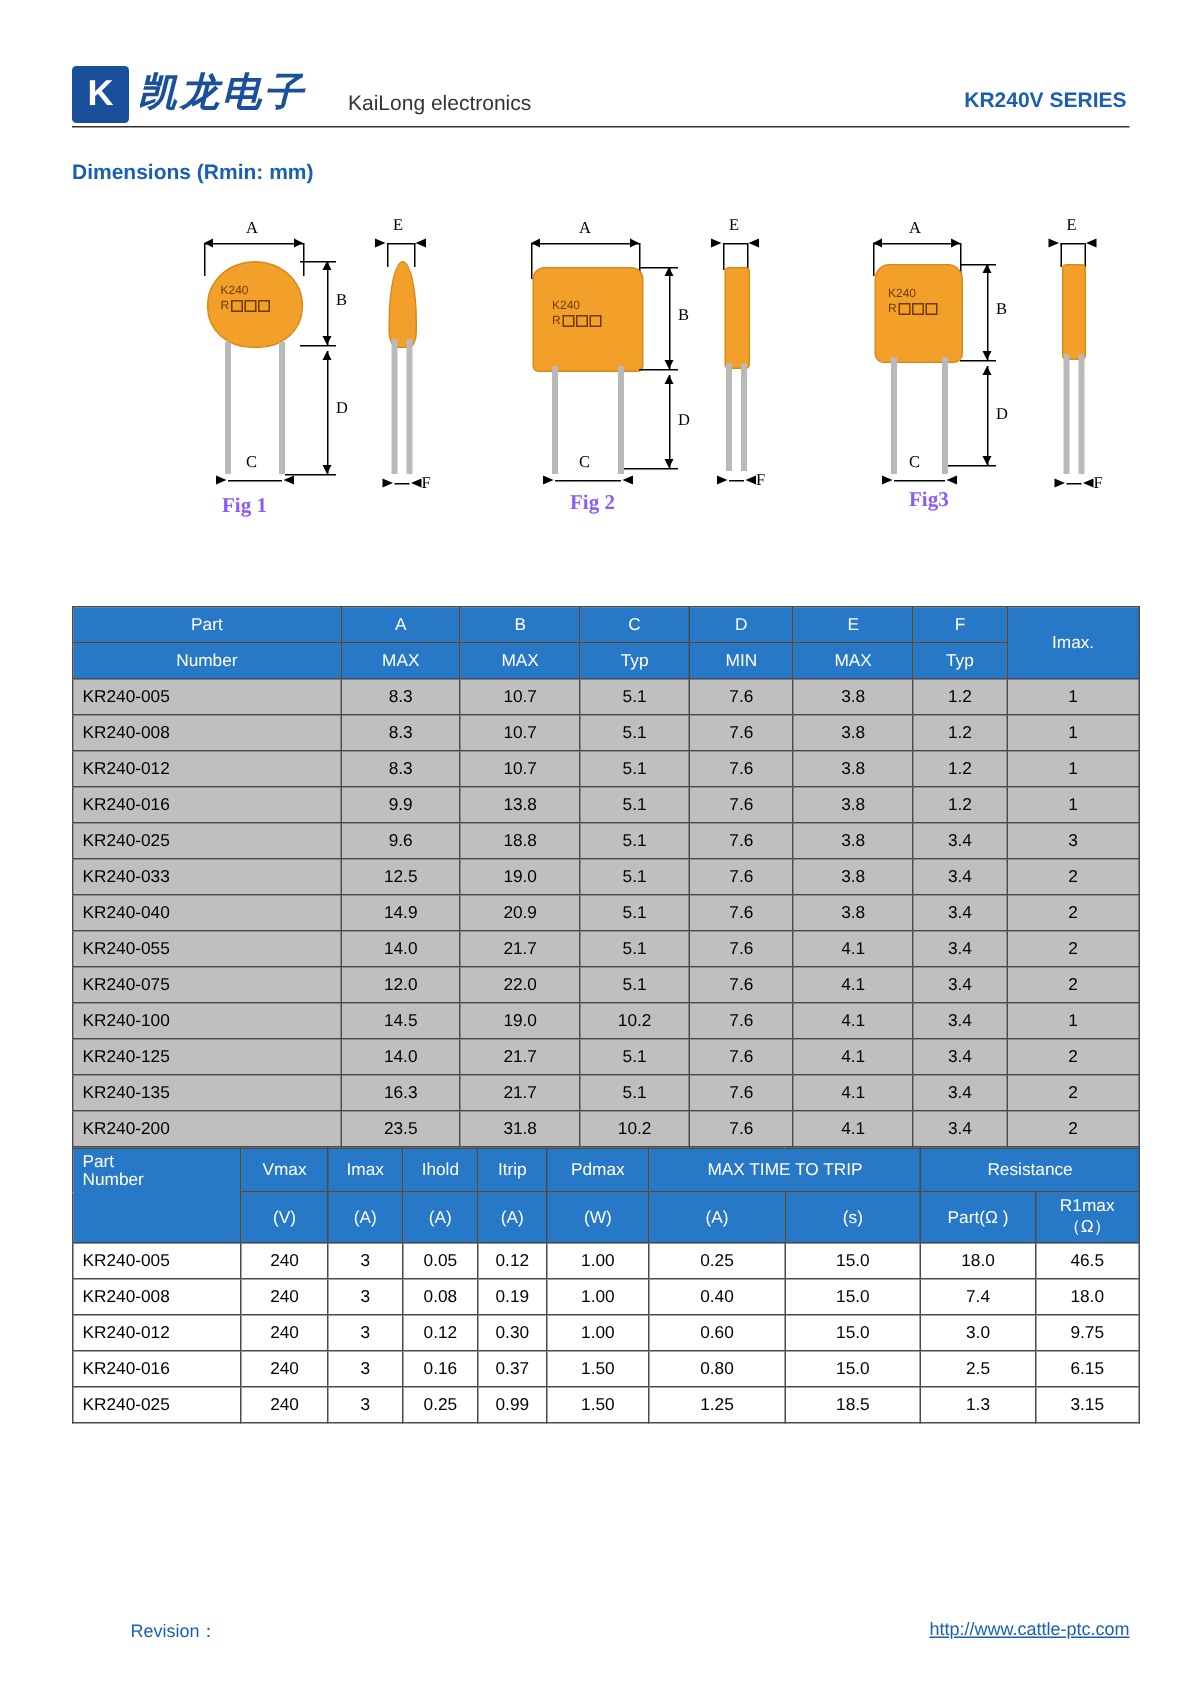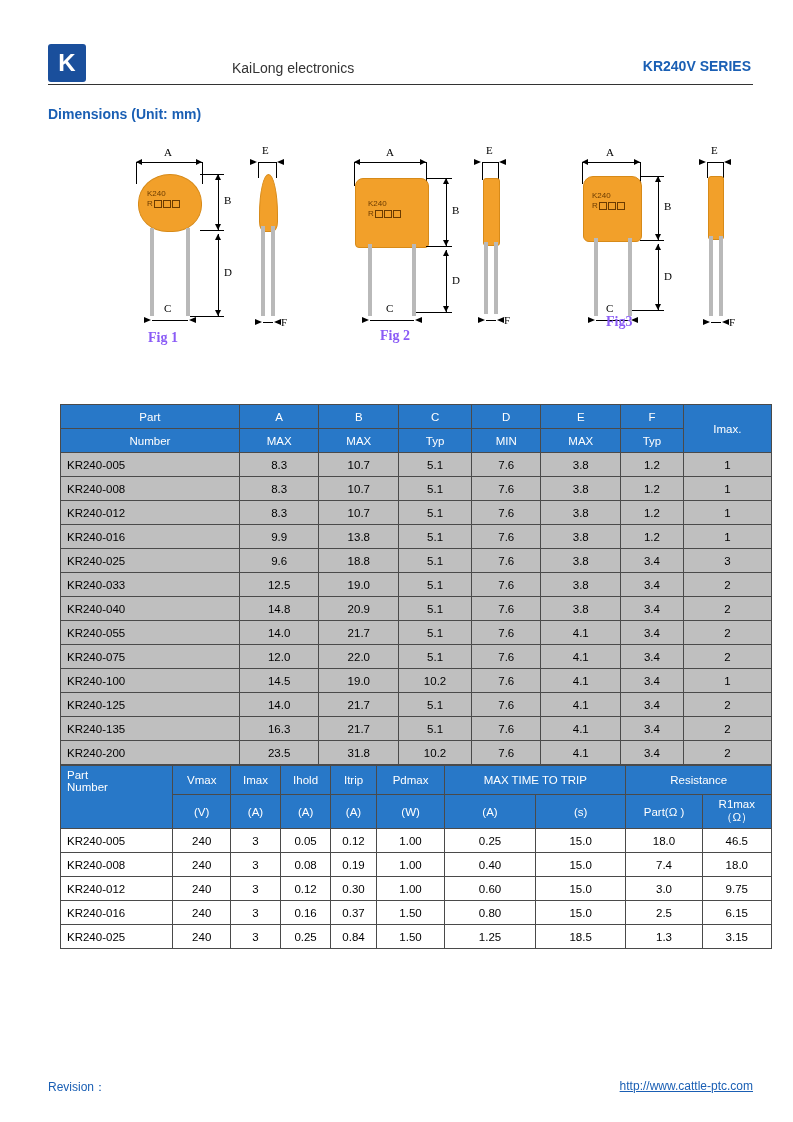--- a/index.html
+++ b/index.html
@@ -182,21 +182,21 @@
     border-top: 3.5px solid transparent;
     border-bottom: 3.5px solid transparent;
   }
   .arrow-out .ltip { left: -8px; border-left: 7px solid #000; }
   .arrow-out .rtip { right: -8px; border-right: 7px solid #000; }
 
   
   table {
     border-collapse: collapse;
     width: 712px;
-    margin-left: 20px;
+    margin-left: 8px;
     font-size: 11.5px;
     padding-left: 20px;
   }
   table th, table td {
     border: 1px solid #4a4a4a;
     text-align: center;
     padding: 3px 2px;
     height: 17px;
   }
   thead th {
@@ -240,36 +240,37 @@
 
   
   .footer {
     position: absolute;
     left: 48px;
     right: 40px;
     bottom: 68px;
     font-size: 12px;
     color: #1a5fb4;
   }
-  .footer .rev { float: left; }
+  .footer .rev { float: left; margin-left: 39px; }
   .footer .url { float: right; text-decoration: underline; }
 </style>
 </head>
 <body>
 
 <div class="page">
 
   <div class="header">
     <div class="logo-mark">K</div>
+    <div class="logo-cn">凯龙电子</div>
     <div class="logo-en">KaiLong electronics</div>
     <div class="series-title">KR240V SERIES</div>
     <div class="header-rule"></div>
   </div>
 
-  <div class="section-title">Dimensions (Unit: mm)</div>
+  <div class="section-title">Dimensions (Rmin: mm)</div>
 
   <div class="drawings">
 
     <div class="fig" style="left:48px; width:200px;">
 
       <div class="arrow-h" style="left:48px; top:28px; width:66px;"></div>
       <div class="dim-letter" style="left:76px; top:12px;">A</div>
       <div class="ext" style="left:48px; top:28px; width:1px; height:22px;"></div>
       <div class="ext" style="left:114px; top:28px; width:1px; height:22px;"></div>
 
@@ -397,21 +398,21 @@
       <div class="arrow-v" style="left:130px; top:110px; height:66px;"></div>
       <div class="dim-letter" style="left:136px; top:136px;">D</div>
       <div class="ext" style="left:104px; top:176px; width:32px; height:1px;"></div>
 
       <div class="arrow-out" style="left:68px; top:186px; width:34px;">
           <span class="ltip"></span>
           <span class="rtip"></span>
         </div>
       <div class="dim-letter" style="left:78px; top:168px;">C</div>
 
-      <div class="fig-label" style="left:78px; top:180px;">Fig3</div>
+      <div class="fig-label" style="left:78px; top:192px;">Fig3</div>
     </div>
 
     <div class="fig" style="left:625px; width:110px;">
       <div class="arrow-out" style="left:42px; top:28px; width:16px;">
           <span class="ltip"></span>
           <span class="rtip"></span>
         </div>
       <div class="dim-letter" style="left:46px; top:10px;">E</div>
       <div class="ext" style="left:42px; top:28px; width:1px; height:16px;"></div>
       <div class="ext" style="left:58px; top:28px; width:1px; height:16px;"></div>
@@ -507,21 +508,21 @@
           <td>12.5</td>
           <td>19.0</td>
           <td>5.1</td>
           <td>7.6</td>
           <td>3.8</td>
           <td>3.4</td>
           <td>2</td>
         </tr>
         <tr>
           <td>KR240-040</td>
-          <td>14.8</td>
+          <td>14.9</td>
           <td>20.9</td>
           <td>5.1</td>
           <td>7.6</td>
           <td>3.8</td>
           <td>3.4</td>
           <td>2</td>
         </tr>
         <tr>
           <td>KR240-055</td>
           <td>14.0</td>
@@ -663,21 +664,21 @@
           <td>0.80</td>
           <td>15.0</td>
           <td>2.5</td>
           <td>6.15</td>
         </tr>
         <tr>
           <td>KR240-025</td>
           <td>240</td>
           <td>3</td>
           <td>0.25</td>
-          <td>0.84</td>
+          <td>0.99</td>
           <td>1.50</td>
           <td>1.25</td>
           <td>18.5</td>
           <td>1.3</td>
           <td>3.15</td>
         </tr>
       </tbody>
   </table>
 
   <div class="footer">

